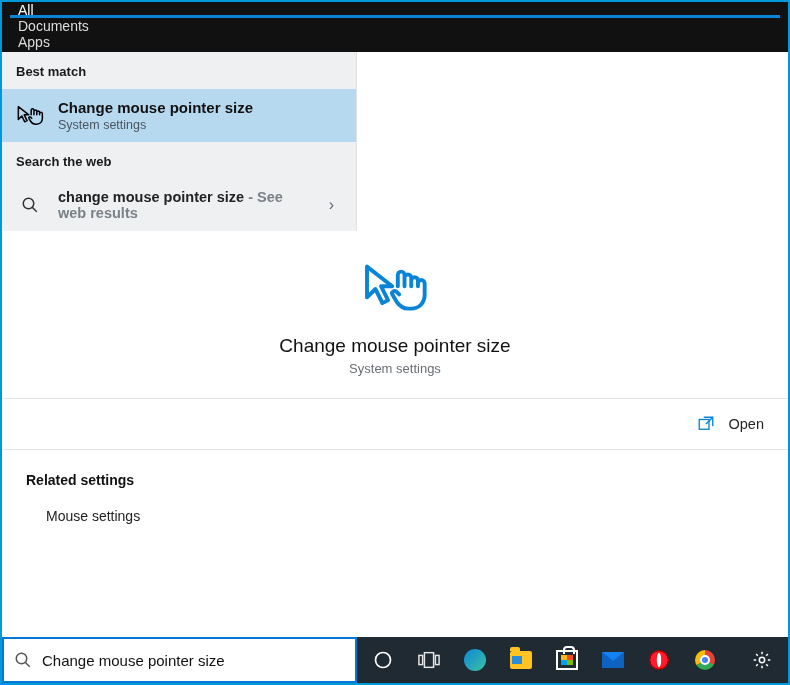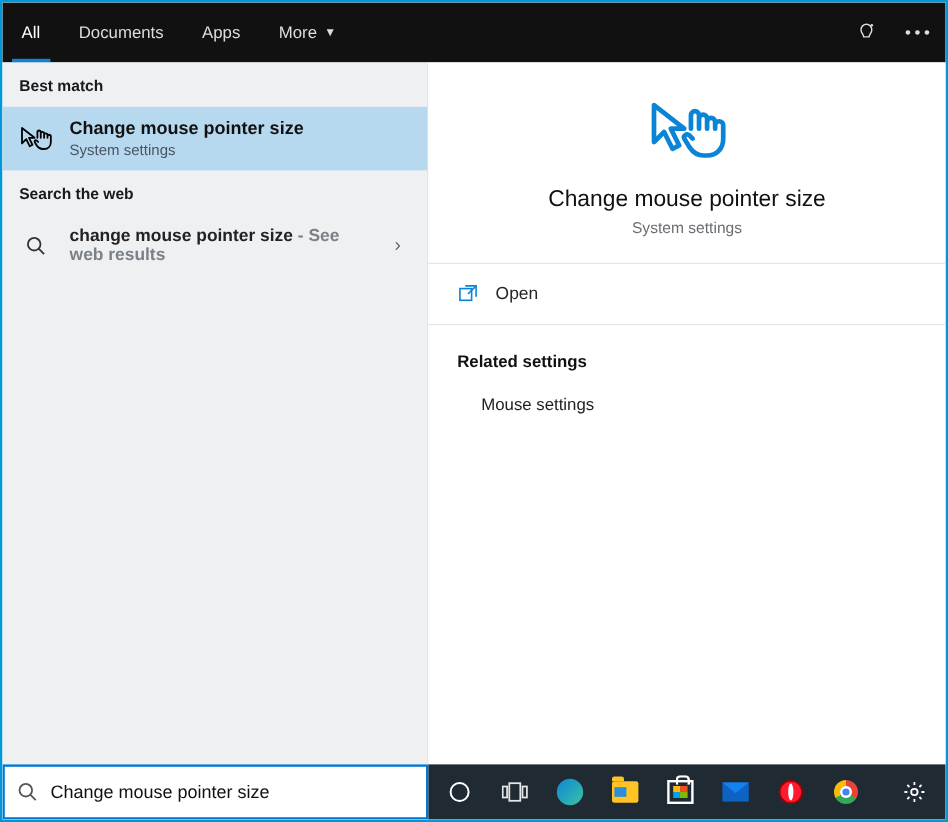--- a/index.html
+++ b/index.html
@@ -1,48 +1,48 @@
 <!DOCTYPE html>
 <html><head>
 <meta charset="utf-8">
 <style>
   * { box-sizing: border-box; margin: 0; padding: 0; font-family: "Segoe UI", Arial, sans-serif; }
   body { width: 790px; height: 685px; overflow: hidden; background: #fff; border: 2px solid #0098d9; position: relative; }
 
   
-  .topnav { height: 50px; background: #111; display: flex; align-items: stretch; color: #fff; font-size: 14px; position: relative; }
+  .topnav { height: 50px; background: #111; display: flex; align-items: stretch; color: #fff; font-size: 14px; position: relative; flex-direction: column; }
   .topnav .tab { padding: 0 16px; display: flex; align-items: center; cursor: pointer; color: #ddd; }
   .topnav .tab.active { color: #fff; position: relative; }
   .topnav .tab.active::after { content: ""; position: absolute; left: 8px; right: 8px; bottom: 0; height: 3px; background: #0a84d7; }
   .topnav .more .caret { margin-left: 6px; font-size: 10px; }
   .topnav .spacer { flex: 1; }
   .topnav .iconbtn { width: 44px; display: flex; align-items: center; justify-content: center; color: #ddd; }
   .ellipsis-dots { letter-spacing: 3px; font-size: 14px; }
 
   
-  .main { position: absolute; top: 50px; left: 0; right: 0; bottom: 46px; display: flex; }
+  .main { position: absolute; top: 50px; left: 0; right: 0; bottom: 46px; display: flex; flex-direction: column; }
   .left { width: 355px; background: #eef0f2; display: flex; flex-direction: column; border-right: 1px solid #e2e2e2; }
   .right { flex: 1; background: #fff; display: flex; flex-direction: column; }
 
   .section-label { font-weight: 600; font-size: 13px; padding: 12px 14px 10px 14px; color: #1a1a1a; }
   .result { display: flex; align-items: center; padding: 10px 14px; gap: 14px; cursor: pointer; }
   .result.selected { background: #b7d9f0; }
   .result .iconcell { width: 28px; display:flex; justify-content:center; }
   .result .titles { flex:1; }
   .result .title { font-weight: 600; font-size: 15px; color: #111; }
   .result .sub   { font-size: 12.5px; color: #4a5560; margin-top: 2px; }
   .webresult .title { font-weight: 700; font-size: 14.5px; color: #222; }
   .webresult .suffix { color: #7b8188; }
   .webresult .chev { color: #606870; font-size: 16px; padding-right: 8px; }
 
   
   .hero { display:flex; flex-direction:column; align-items:center; padding: 30px 20px 22px; border-bottom: 1px solid #e5e5e5; }
   .hero .bigtitle { font-size: 19px; font-weight: 400; margin-top: 18px; color: #111; }
   .hero .bigsub { font-size: 13px; color: #6a6f74; margin-top: 4px; }
-  .action-row { display:flex; align-items:center; gap: 14px; padding: 16px 24px; border-bottom: 1px solid #e5e5e5; cursor:pointer; color:#252525; font-size:14.5px; }
+  .action-row { display:flex; align-items:center; gap: 14px; padding: 16px 24px; border-bottom: 1px solid #e5e5e5; cursor:pointer; color:#252525; font-size:14.5px;justify-content:flex-end; }
   .action-row .open-icon { color:#0a84d7; }
   .related { padding: 22px 24px; }
   .related h4 { font-size: 14px; font-weight: 600; margin-bottom: 20px; color:#111; }
   .related .link { font-size: 14px; color: #222; cursor:pointer;margin-left:20px; }
 
   
   .bottom { position:absolute; left:0; right:0; bottom:0; height:46px; display:flex; }
   .searchbox { flex: 0 0 355px; background:#fff; border: 2px solid #0078d4; display:flex; align-items:center; padding: 0 10px; gap: 10px; }
   .searchbox .sicon { color:#555; }
   .searchbox input { flex:1; border:none; outline:none; font-size:15px; color:#111; }

